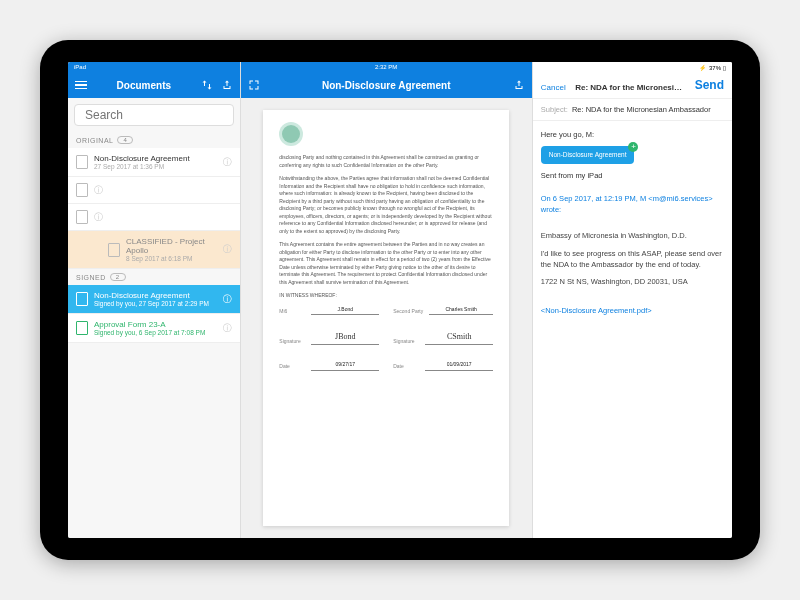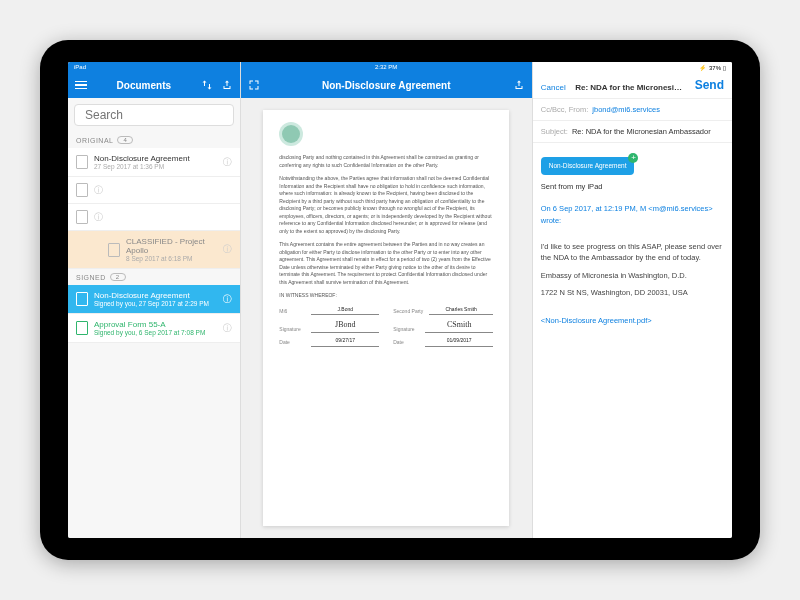--- a/index.html
+++ b/index.html
@@ -61,21 +61,21 @@
   .center{width:44%;display:flex;flex-direction:column;border-right:1px solid #ddd;background:#f0f0f0;}
   .center .toolbar{justify-content:center;position:relative;}
   .center .toolbar .left{position:absolute;left:6px;display:flex;gap:6px;}
   .center .toolbar .right{position:absolute;right:6px;display:flex;gap:6px;}
   .page{flex:1;padding:12px;display:flex;justify-content:center;overflow:hidden;}
   .paper{width:92%;background:#fff;box-shadow:0 1px 4px rgba(0,0,0,.15);padding:10px 16px;font-size:5px;color:#555;line-height:1.5;}
   .crest{width:24px;height:24px;background:#cde9df;border-radius:50%;margin:2px 0 8px;position:relative;}
   .crest::after{content:"";position:absolute;inset:3px;background:#8fc9b3;border-radius:50%;}
   .paper p{margin-bottom:6px;}
   .sigrow{display:flex;gap:14px;margin-top:6px;}
-  .sigcol{flex:1;display:flex;flex-direction:column;gap:4px;}
+  .sigcol{flex:1;display:flex;flex-direction:column;gap:16px;}
   .sigline{display:flex;gap:6px;align-items:flex-end;font-size:5px;}
   .sigline .lbl{color:#888;min-width:26px;}
   .sigline .val{border-bottom:1px solid #888;flex:1;text-align:center;color:#222;padding-bottom:1px;}
   .sigline .sigimg{font-family:cursive;font-size:8px;color:#333;}
   
   .mail{width:30%;display:flex;flex-direction:column;background:#fff;}
   .mail .status{background:#fff;color:#000;}
   .mailbar{display:flex;align-items:flex-end;justify-content:space-between;padding:6px 8px;border-bottom:1px solid #eee;}
   .mailbar .cancel{color:#0e80e0;font-size:8px;}
   .mailbar .subj{font-size:8px;font-weight:600;color:#333;max-width:60%;overflow:hidden;text-overflow:ellipsis;white-space:nowrap;}
@@ -167,21 +167,21 @@
           <div class="docicon"></div>
           <div class="txt">
               <div class="t">Non-Disclosure Agreement</div>
               <div class="s">Signed by you, 27 Sep 2017 at 2:29 PM</div>
             </div>
           <div class="info">ⓘ</div>
         </div>
         <div class="doc signed">
           <div class="docicon"></div>
           <div class="txt">
-              <div class="t">Approval Form 55-A</div>
+              <div class="t">Approval Form 23-A</div>
               <div class="s">Signed by you, 6 Sep 2017 at 7:08 PM</div>
             </div>
           <div class="info">ⓘ</div>
         </div>
       </div>
     </div>
 
     <div class="center">
       <div class="status">
         <span></span>
@@ -250,39 +250,36 @@
       <div class="status">
         <span></span>
           <span></span>
         <span>⚡ 37% ▯</span>
       </div>
       <div class="mailbar">
         <span class="cancel">Cancel</span>
         <span class="subj">Re: NDA for the Micronesian…</span>
         <span class="send">Send</span>
       </div>
-      <div class="field">
-        <span>Cc/Bcc, From:</span>
-          <span class="val">jbond@mi6.services</span>
-      </div>
       <div class="field subj">
         <span>Subject:</span>
           <span class="val">Re: NDA for the Micronesian Ambassador</span>
       </div>
       <div class="bodytxt">
+        <div>Here you go, M:</div>
         <div class="attach">
           <span>Non-Disclosure Agreement</span>
           <span class="plus">+</span>
         </div>
         <div>Sent from my iPad</div>
         <br>
         <div class="quote">On 6 Sep 2017, at 12:19 PM, M &lt;m@mi6.services&gt; wrote:</div>
         <br>
+        <div class="quotedbody">Embassy of Micronesia in Washington, D.D.</div>
         <div class="quotedbody">I'd like to see progress on this ASAP, please send over the NDA to the Ambassador by the end of today.</div>
-        <div class="quotedbody">Embassy of Micronesia in Washington, D.D.</div>
         <div class="quotedbody">1722 N St NS, Washington, DD 20031, USA</div>
         <br>
         <div class="link">&lt;Non-Disclosure Agreement.pdf&gt;</div>
       </div>
     </div>
 
   </div>
 </div>
 
 </body></html>

